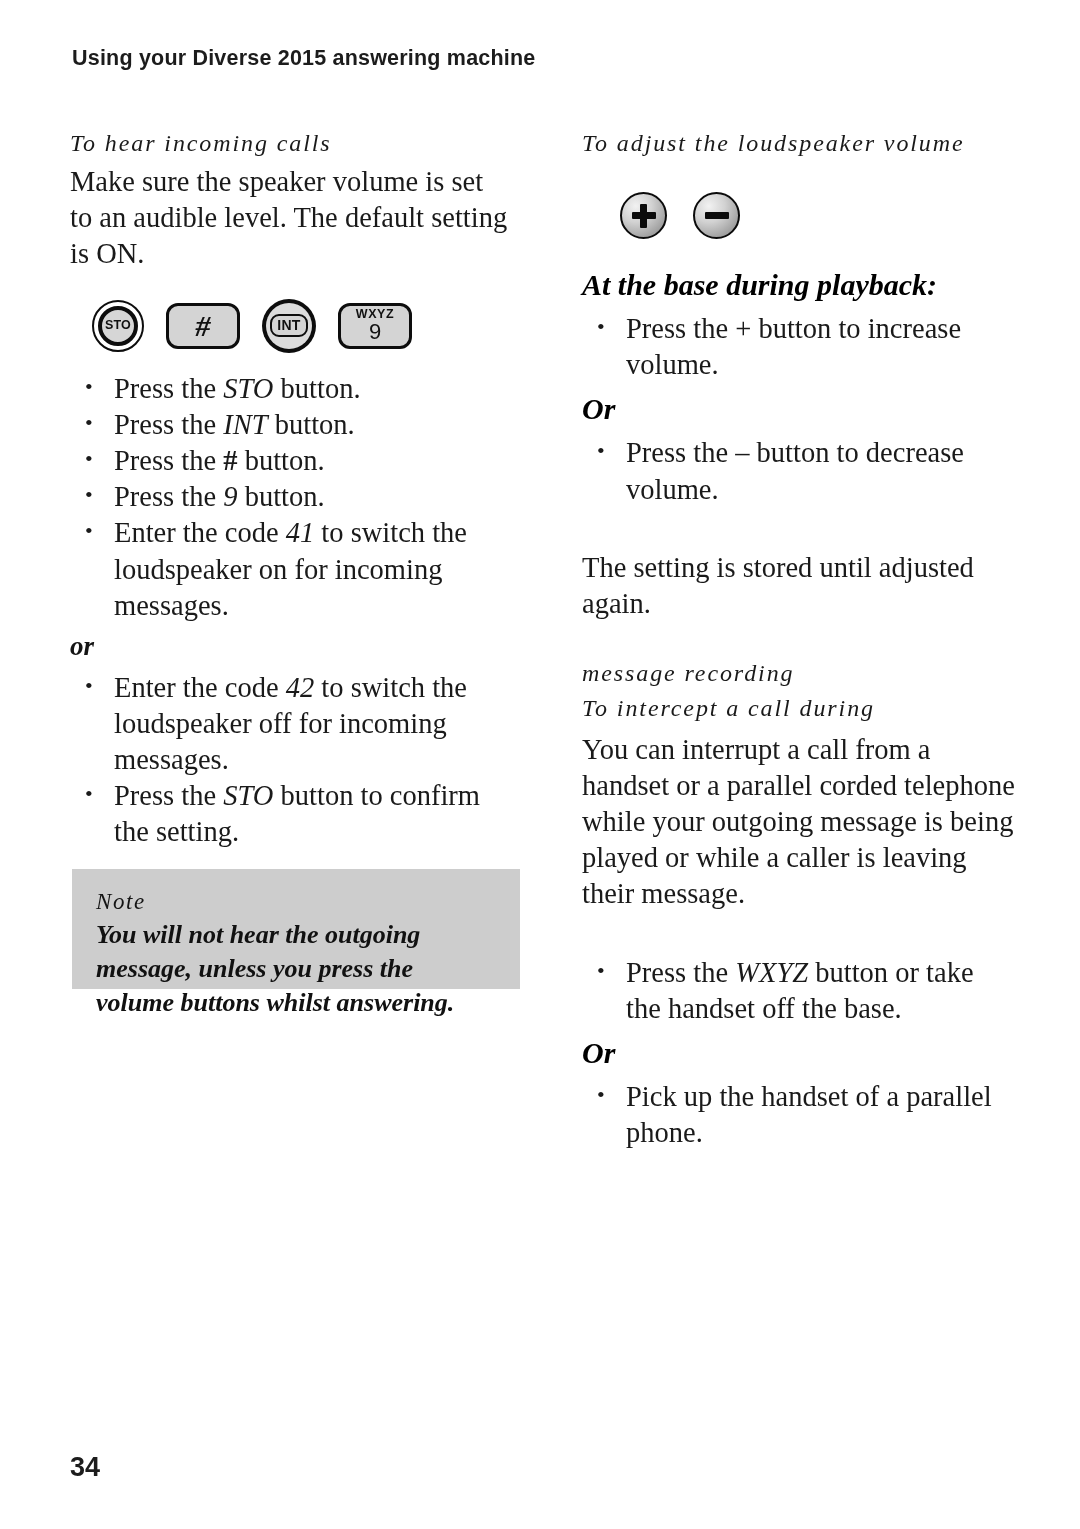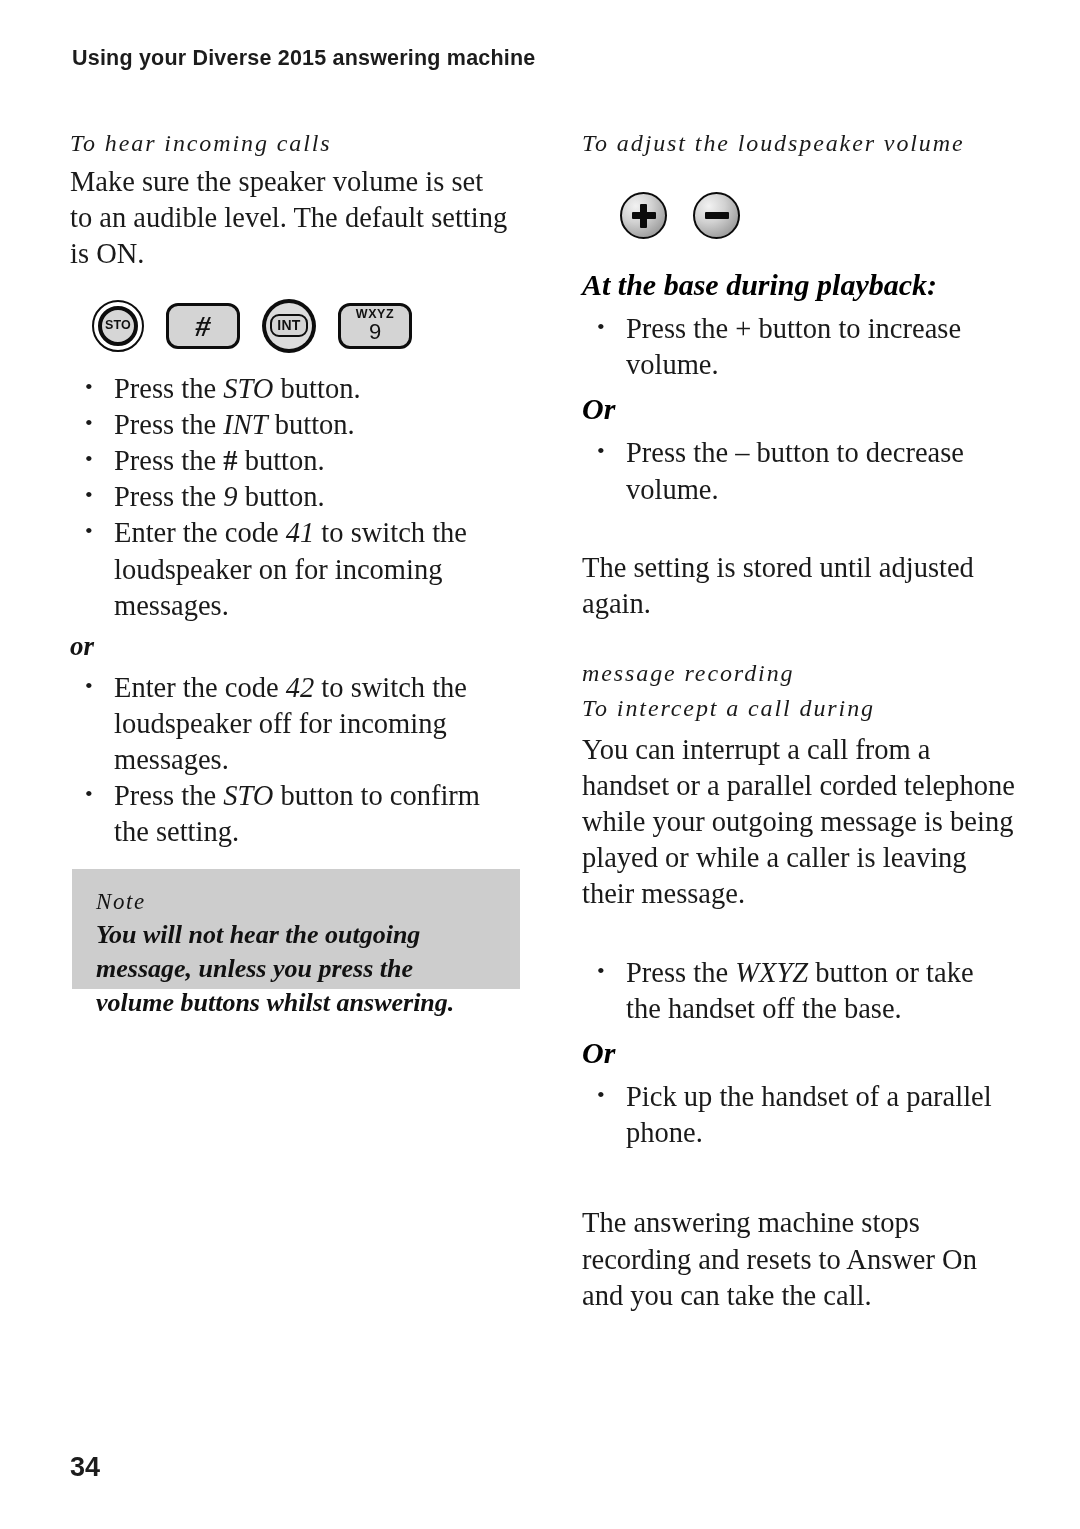--- a/index.html
+++ b/index.html
@@ -421,19 +421,18 @@
     </ul>
 
     <p class="big-italic">Or</p>
 
     <ul class="bullets">
       <li>Pick up the handset of a parallel phone.</li>
     </ul>
 
     <div class="spacer-l"></div>
 
-    <p class="body">The answering machine stops recording and resets to Answer On and you can take the call.</p>
 
   </div>
 
   <div class="folio">34</div>
 
 </div>
 
 </body></html>

